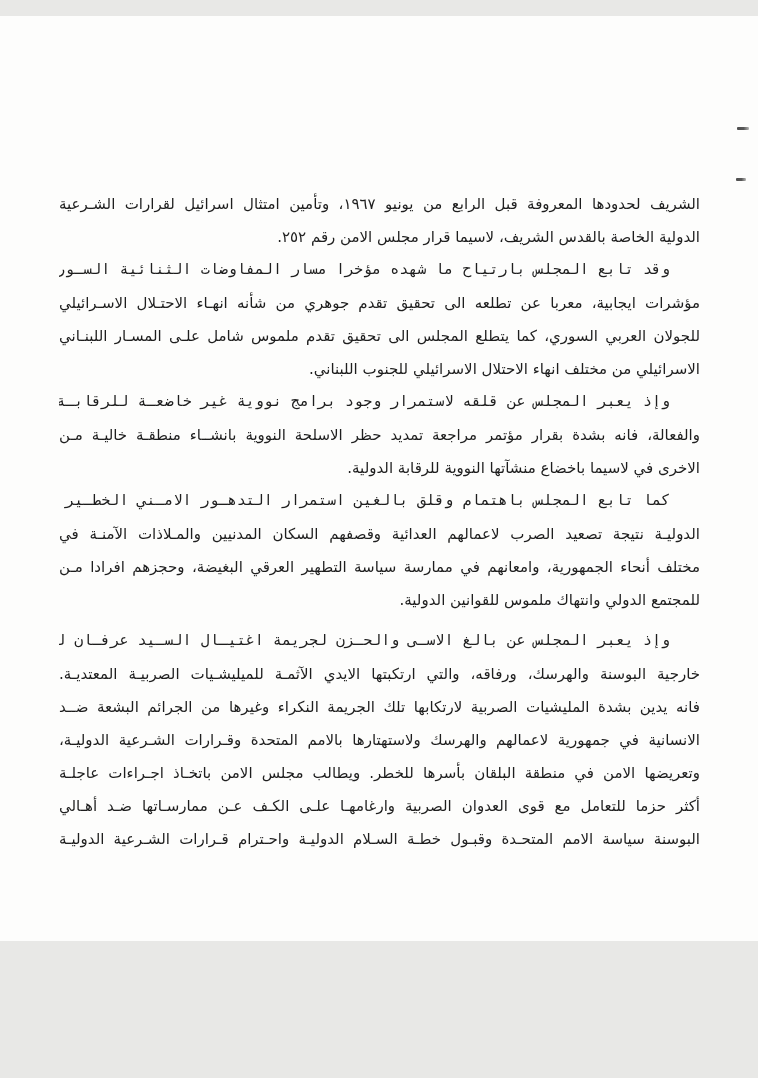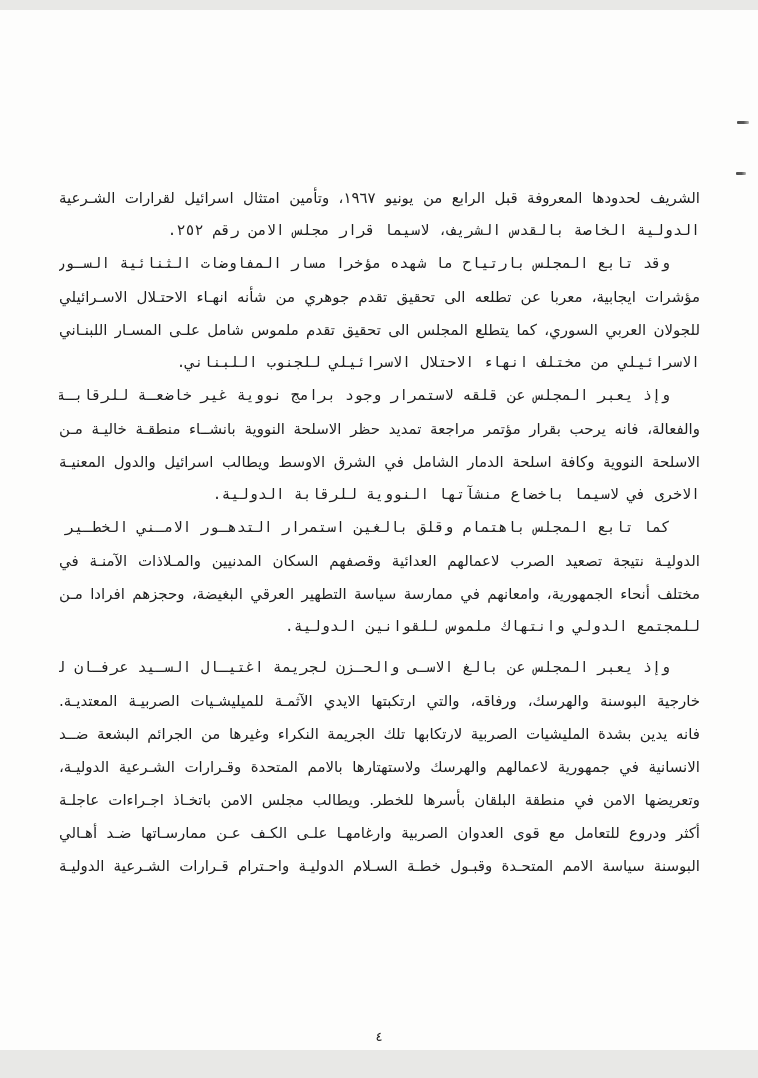--- a/index.html
+++ b/index.html
@@ -3,22 +3,22 @@
 <meta charset="utf-8">
 <style>
   html, body {
     margin: 0;
     padding: 0;
     background: #e8e8e6;
   }
   .page {
     position: relative;
     width: 758px;
-    height: 1040px;
-    margin: 10px auto;
+    height: 925px;
+    margin: 16px auto;
     background: #fdfdfc;
     overflow: hidden;
     font-family: "DejaVu Sans", sans-serif;
     color: #1c1c1c;
   }
   .text-block {
     position: absolute;
     top: 172px;
     left: 59px;
     width: 641px;
@@ -31,21 +31,21 @@
   .para { margin: 0; }
   .para.spaced { margin-top: 8px; }
   .line {
     height: 33px;
     overflow: hidden;
     white-space: nowrap;
     text-align: justify;
     text-align-last: justify;
   }
   .para.indent .line:first-child { padding-right: 30px; font-family: Liberation Mono, monospace; }
-  .line.end { text-align-last: right; font-family: Liberation Mono, monospace; }
+  .line.end { text-align-last: right; }
   .page-number {
     position: absolute;
     top: 1019px;
     left: 0;
     width: 758px;
     text-align: center;
     font-size: 13px;
     color: #161616;
     direction: rtl;
   }
@@ -73,36 +73,35 @@
         <div class="line end">الدولية الخاصة بالقدس الشريف، لاسيما قرار مجلس الامن رقم ٢٥٢.</div>
       </div>
       <div class="para indent">
         <div class="line">وقد تابع المجلس بارتياح ما شهده مؤخرا مسار المفاوضات الثنائية السـورية الاسـرائيلية مـن</div>
         <div class="line">مؤشرات ايجابية، معربا عن تطلعه الى تحقيق تقدم جوهري من شأنه انهـاء الاحتـلال الاسـرائيلي</div>
         <div class="line">للجولان العربي السوري، كما يتطلع المجلس الى تحقيق تقدم ملموس شامل علـى المسـار اللبنـاني</div>
         <div class="line end">الاسرائيلي من مختلف انهاء الاحتلال الاسرائيلي للجنوب اللبناني.</div>
       </div>
       <div class="para indent">
         <div class="line">وإذ يعبر المجلس عن قلقه لاستمرار وجود برامج نووية غير خاضعـة للرقابـة الدوليـة المحكمـة</div>
-        <div class="line">والفعالة، فانه يرحب بقرار مؤتمر مراجعة تمديد حظر الاسلحة النووية بانشــاء منطقـة خاليـة مـن</div>
-        <div class="line">الاسلحة النووية وكافة اسلحة الدمار الشامل في الشرق الاوسط ويطالب اسرائيل والدول المعنيـة</div>
+        <div class="line">والفعالة، فانه بشدة بقرار مؤتمر مراجعة تمديد حظر الاسلحة النووية بانشــاء منطقـة خاليـة مـن</div>
         <div class="line end">الاخرى في لاسيما باخضاع منشآتها النووية للرقابة الدولية.</div>
       </div>
       <div class="para indent">
         <div class="line">كما تابع المجلس باهتمام وقلق بالغين استمرار التدهـور الامـني الخطـير في جمهوريـة الدوليـة</div>
         <div class="line">الدوليـة نتيجة تصعيد الصرب لاعمالهم العدائية وقصفهم السكان المدنيين والمـلاذات الآمنـة في</div>
         <div class="line">مختلف أنحاء الجمهورية، وامعانهم في ممارسة سياسة التطهير العرقي البغيضة، وحجزهم افرادا مـن</div>
         <div class="line end">للمجتمع الدولي وانتهاك ملموس للقوانين الدولية.</div>
       </div>
       <div class="para indent spaced">
         <div class="line">وإذ يعبر المجلس عن بالغ الاسـى والحـزن لجريمة اغتيـال السـيد عرفـان لوبيـانكيتش، وزير</div>
         <div class="line">خارجية البوسنة والهرسك، ورفاقه، والتي ارتكبتها الايدي الآثمـة للميليشـيات الصربيـة المعتديـة.</div>
         <div class="line">فانه يدين بشدة المليشيات الصربية لارتكابها تلك الجريمة النكراء وغيرها من الجرائم البشعة ضــد</div>
         <div class="line">الانسانية في جمهورية لاعمالهم والهرسك ولاستهتارها بالامم المتحدة وقـرارات الشـرعية الدوليـة،</div>
         <div class="line">وتعريضها الامن في منطقة البلقان بأسرها للخطر. ويطالب مجلس الامن باتخـاذ اجـراءات عاجلـة</div>
-        <div class="line">أكثر ودروع للتعامل مع قوى العدوان الصربية وارغامهـا علـى الكـف عـن ممارسـاتها ضـد أهـالي</div>
+        <div class="line">أكثر حزما للتعامل مع قوى العدوان الصربية وارغامهـا علـى الكـف عـن ممارسـاتها ضـد أهـالي</div>
         <div class="line">البوسنة سياسة الامم المتحـدة وقبـول خطـة السـلام الدوليـة واحـترام قـرارات الشـرعية الدوليـة</div>
       </div>
     </div>
 
   <div class="page-number">٤</div>
 
 </div>
 
 </body></html>

